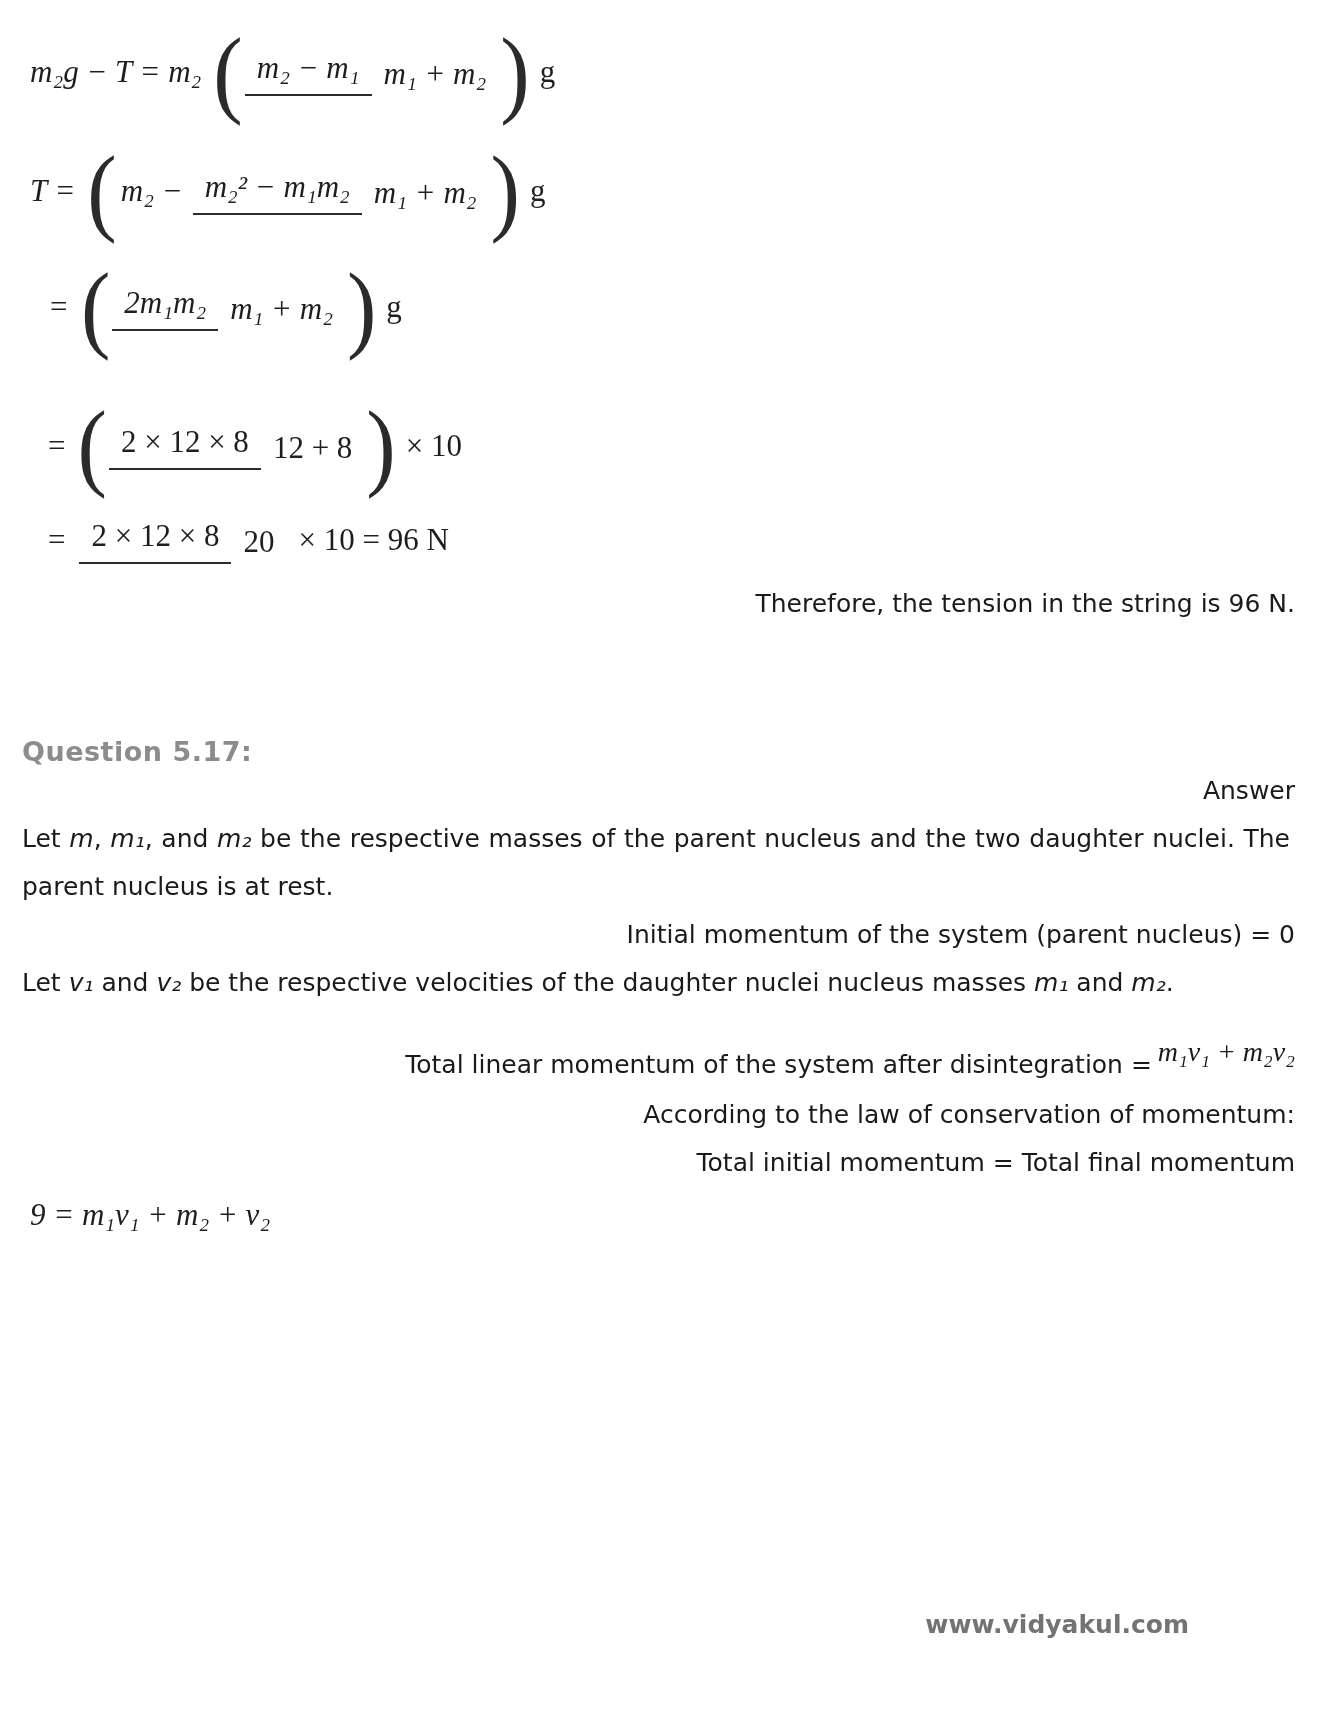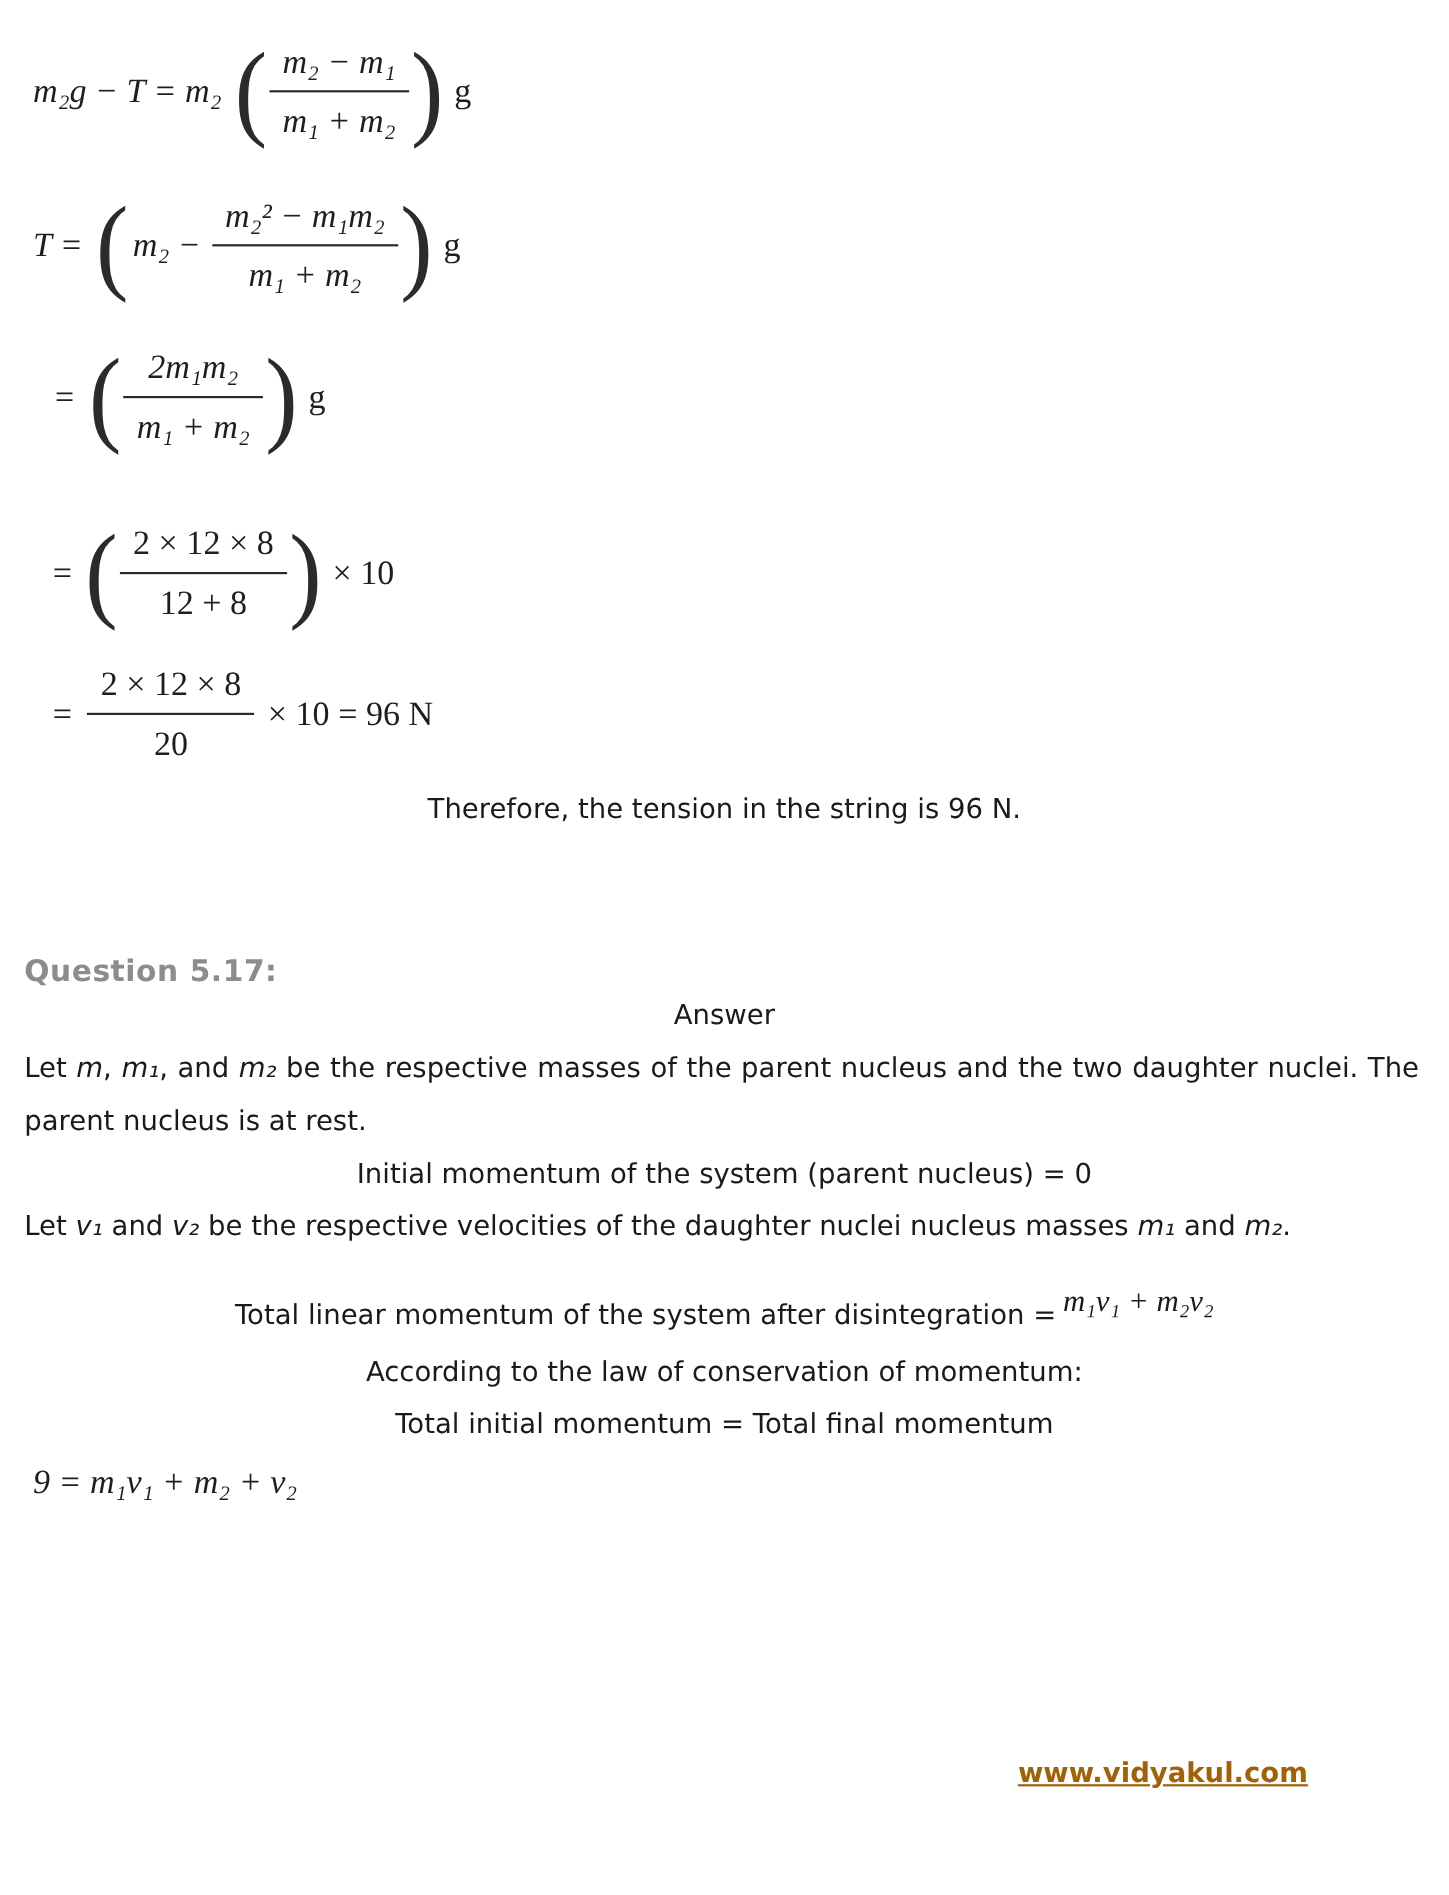--- a/index.html
+++ b/index.html
@@ -18,52 +18,52 @@
   .eq {
     display:flex; align-items:center;
     font-family:"Liberation Serif","DejaVu Serif",serif;
     font-style:italic;
     font-size:31px; color:#1e1e1e;
   }
   .eq .lhs  { margin-right:12px; white-space:nowrap; }
   .eq .inner{ margin:0 8px 0 4px; white-space:nowrap; }
   .eq .post { margin-left:10px; white-space:nowrap; }
   .roman    { font-style:normal; }
-  .frac { display:inline-flex; flex-direction:column; align-items:stretch; text-align:center; margin:0 2px; }
+  .frac { display:inline-flex; flex-direction:row; align-items:stretch; text-align:center; margin:0 2px; }
   .frac .num { padding:2px 12px 8px; border-bottom:2px solid #2b2b2b; white-space:nowrap; }
   .frac .den { padding:8px 12px 2px; white-space:nowrap; }
   .paren {
     font-family:"Liberation Serif",serif;
     font-style:normal; font-weight:300;
     font-size:2.85em; line-height:0.82;
     transform:scaleY(1.1);
     color:#2b2b2b;
   }
 
   
   .para {
     font-size:25px; line-height:1.92; color:#1a1a1a;
     text-align:justify;
   }
-  .para.noj { text-align:center; }
+  .para.noj { text-align:right; }
   .para i { font-style:italic; }
   .q-heading {
     font-size:27px; font-weight:bold; color:#8c8c8c;
     letter-spacing:0.5px;
   }
   .imath {
     font-family:Liberation Serif, serif;
     font-style:italic; font-size:28px;
     position:relative; top:-12px; margin-left:6px;
     white-space:nowrap;
   }
   .footer-link {
-    position:absolute; right:128px; bottom:20px;
+    position:absolute; right:128px; bottom:7px;
     font-size:25px; font-weight:bold;
-    color:#a16207; text-decoration:underline;
+    color:#737373; 
     font-family:"DejaVu Sans","Liberation Sans",sans-serif;
     cursor:pointer;
   }
 </style>
 </head>
 <body>
 
 <div class="page">
 
   <div class="eq" style="margin-left:8px;">

